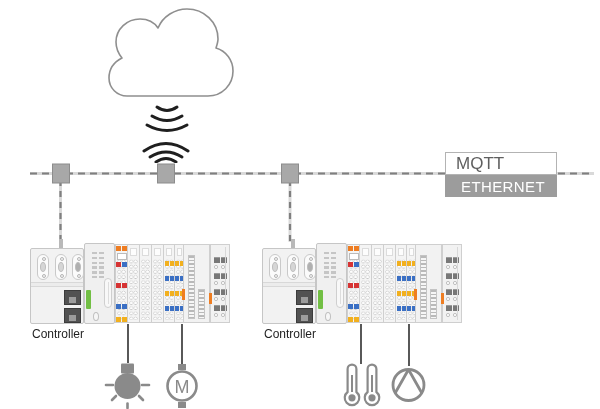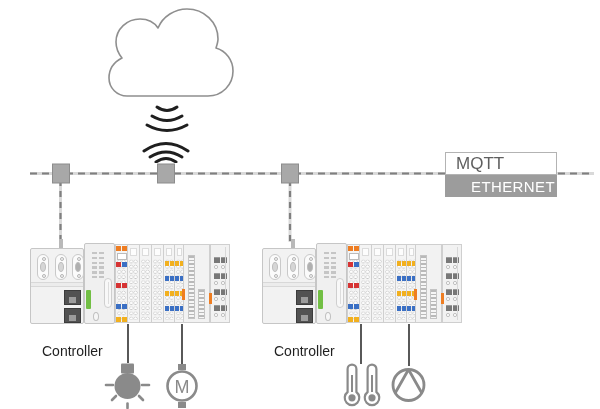--- a/index.html
+++ b/index.html
@@ -11,21 +11,21 @@
   }
   html,body{margin:0;padding:0;background:#fff;font-family:"Liberation Sans",sans-serif;}
   .canvas{position:relative;width:600px;height:409px;background:#ffffff;overflow:hidden;}
   .abs{position:absolute;}
   
   .mqtt-box{position:absolute;left:445px;top:152px;width:112px;height:23px;background:#ffffff;
     border:1px solid #b3b3b3;box-sizing:border-box;z-index:5;display:flex;align-items:center;}
   .mqtt-box span{padding-left:10px;font-size:17px;color:var(--mqtt-text);}
   .eth-box{position:absolute;left:445px;top:175px;width:112px;height:22px;background:var(--ethernet-bg);
     box-sizing:border-box;z-index:5;display:flex;align-items:center;}
-  .eth-box span{padding-left:26px;font-size:15px;letter-spacing:.4px;color:#ffffff;}
+  .eth-box span{padding-left:16px;font-size:15px;letter-spacing:.4px;color:#ffffff;}
   
   .controller{position:absolute;top:240px;width:200px;height:84px;z-index:3;}
   .controller *{box-sizing:border-box;}
   .ant{position:absolute;top:-1px;width:4px;height:10px;background:#b9b9b9;}
   .head{position:absolute;left:0;top:8px;width:54px;height:76px;background:var(--device-body);
     border:1px solid var(--device-border);border-radius:2px;}
   .dsub{position:absolute;top:5px;width:12px;height:26px;border:1px solid #c9c9c9;border-radius:6px;background:#fbfbfb;}
   .dsub .screw{position:absolute;left:3.5px;width:4px;height:4px;border:1px solid #b5b5b5;border-radius:50%;background:#f4f4f4;}
   .dsub .s1{top:1.5px;} .dsub .s2{bottom:1.5px;}
   .dsub .oval{position:absolute;left:2px;top:7px;width:6px;height:10px;border-radius:50%;background:#d6d6d6;border:1px solid #bdbdbd;}
@@ -65,21 +65,21 @@
   .clip{position:absolute;width:3px;height:11px;background:var(--marker-orange);}
   .c1{left:-2px;top:44px;} .c2{left:-2px;top:48px;}
   .endm{position:absolute;left:180px;top:4px;width:20px;height:79px;background:var(--device-body);
     border:1px solid #cfcfcf;}
   .endm:after{content:"";position:absolute;right:3px;top:2px;bottom:2px;width:1px;background:#d8d8d8;}
   .blockgrp{position:absolute;left:3px;width:13px;height:13px;}
   .blockgrp .b{position:absolute;top:0;width:6px;height:6px;background:#787878;border-top:1px solid #9a9a9a;}
   .blockgrp .b2{left:7px;}
   .blockgrp .c{position:absolute;top:8px;width:3.5px;height:3.5px;border:1px solid #b5b5b5;border-radius:50%;background:#fff;}
   .blockgrp .cb{left:7px;}
-  .ctrl-label{position:absolute;left:12px;top:87px;font-size:14px;color:var(--label-text);margin-top:16px;}
+  .ctrl-label{position:absolute;left:2px;top:87px;font-size:12px;color:var(--label-text);}
 </style>
 </head>
 <body>
 
 <div class="canvas">
 
   <svg class="abs" style="left:0;top:0;z-index:1" width="600" height="409" viewBox="0 0 600 409">
 
     <g>
       <line x1="30" y1="173.5" x2="594" y2="173.5" style="stroke:var(--bus-base)" stroke-width="3"></line>

